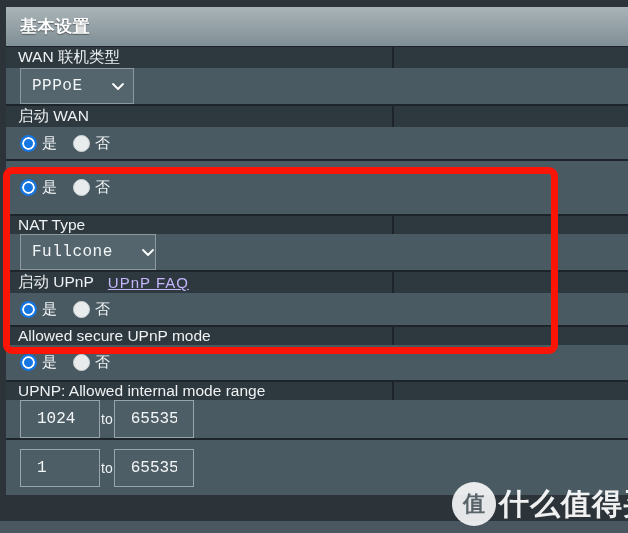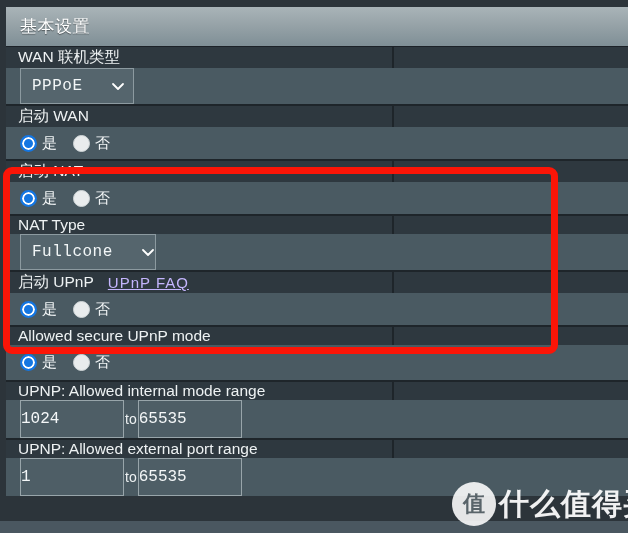--- a/index.html
+++ b/index.html
@@ -28,21 +28,21 @@
     height:40px;
     background:linear-gradient(to bottom,#a9b4b8 0%,#97a3a8 45%,#7f8f96 100%);
     border-bottom:1px solid #1c2228;
     display:flex;align-items:center;
     box-sizing:border-box;
   }
   .panel-header-title{
     padding-left:14px;
     color:#ffffff;
     font-size:17px;
-    font-weight:normal;
+    font-weight:bold;
     letter-spacing:.5px;
     text-shadow:0 1px 1px rgba(0,0,0,.45);
   }
 
   
   .row{
     display:flex;
     min-height:55px;
     border-bottom:2px solid #1e252a;
     box-sizing:border-box;
@@ -124,28 +124,28 @@
   }
   .radio-label{
     color:#f3f6f7;
     font-size:15px;
     margin-left:5px;
   }
 
   
   .port-field{
     height:38px;
-    width:104px;
+    width:80px;
     background:#4e5e66;
     border:1px solid #98a5aa;
     color:#f4f7f8;
     font-family:"Liberation Mono","DejaVu Sans Mono",monospace;
     font-size:16px;
     box-sizing:border-box;
-    padding:0 0;
+    padding:0 16px;
     outline:none;
   }
   .to-text{
     color:#eef2f3;
     font-size:14px;
     margin:0 1px;
   }
 
   
   .redbox{
@@ -233,23 +233,20 @@
           </span>
           <span class="radio-item">
             <span class="radio off"></span>
             <span class="radio-label">否</span>
           </span>
         </div>
       </div>
     </div>
 
     <div class="row">
-      <div class="cell-label">
-        <span class="label-text">启动 NAT</span>
-      </div>
       <div class="cell-value">
         <div class="radio-group">
           <span class="radio-item">
             <span class="radio on"></span>
             <span class="radio-label">是</span>
           </span>
           <span class="radio-item">
             <span class="radio off"></span>
             <span class="radio-label">否</span>
           </span>
@@ -315,23 +312,20 @@
         <span class="label-text">UPNP: Allowed internal mode range</span>
       </div>
       <div class="cell-value">
         <input class="port-field" type="text" value="1024" style="">
         <span class="to-text">to</span>
         <input class="port-field" type="text" value="65535" style="">
       </div>
     </div>
 
     <div class="row">
-      <div class="cell-label">
-        <span class="label-text">UPNP: Allowed external port range</span>
-      </div>
       <div class="cell-value">
         <input class="port-field" type="text" value="1" style="">
         <span class="to-text">to</span>
         <input class="port-field" type="text" value="65535" style="">
       </div>
     </div>
 
   </div>
 
   <div class="redbox"></div>

